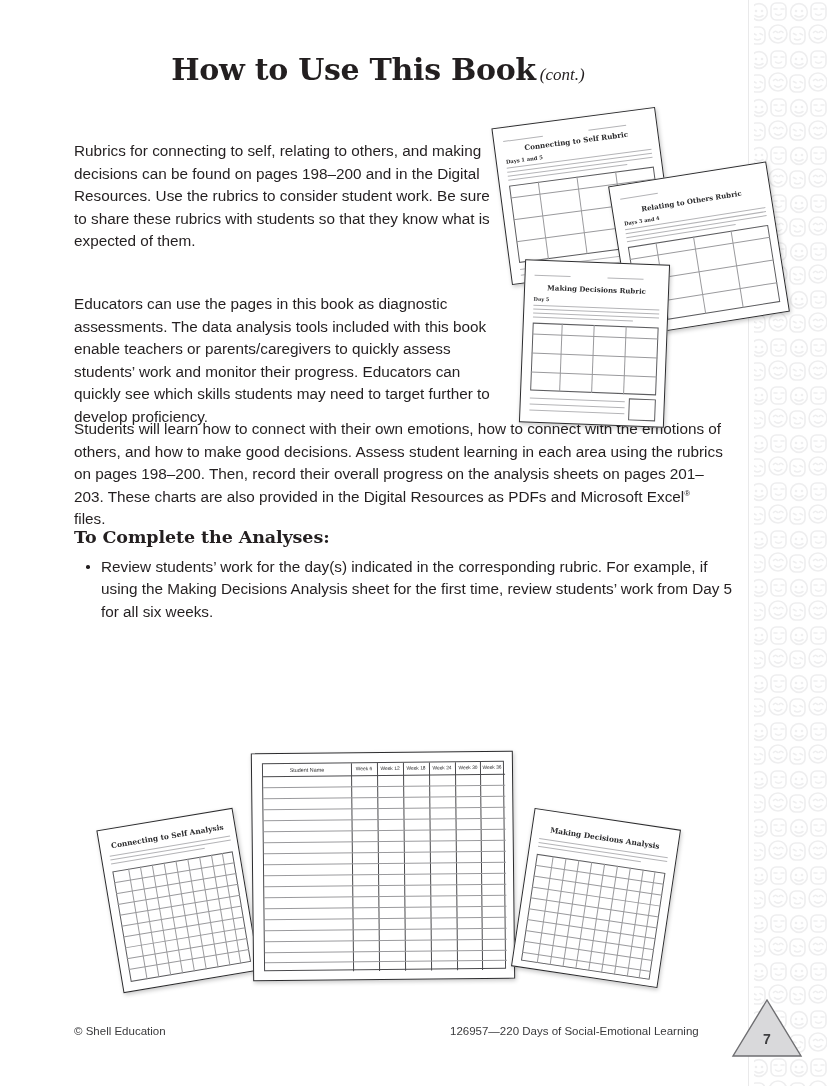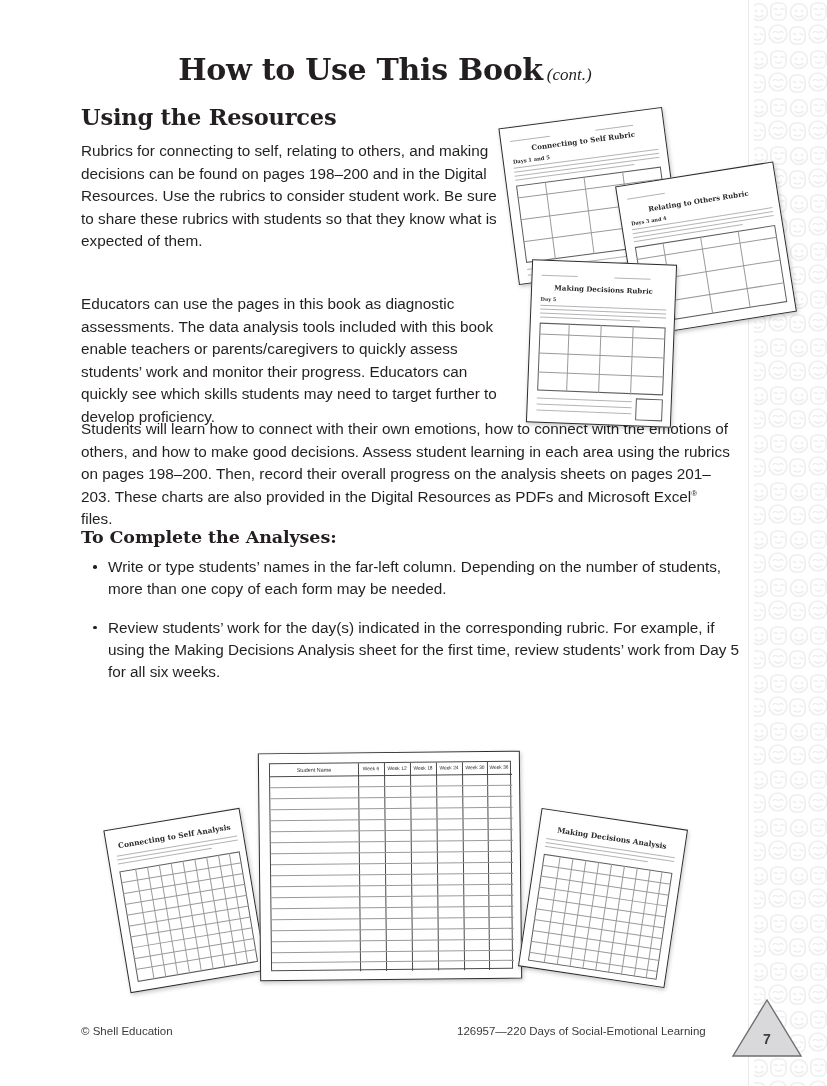--- a/index.html
+++ b/index.html
@@ -35,21 +35,21 @@
     top: 0;
     left: 748px;
     width: 1px;
     height: 1086px;
     background: #e9e9ea;
   }
 
   
   #content {
     position: absolute;
-    left: 11px;
+    left: 4px;
     top: 0;
     width: 748px;
     height: 900px;
     padding-left: 28px;
   }
 
   .page-title {
     position: absolute;
     left: 0;
     top: 52px;
@@ -264,31 +264,29 @@
     </svg>
   </div>
   <div id="page-edge-line"></div>
 
   <div id="content">
 
     <div class="page-title">
       <span>How to Use This Book</span><span class="cont">(cont.)</span>
     </div>
 
-    <h2 class="section-head" style="left:70px; top:104px;">Using the Resources</h2>
     <p class="body" style="left:70px; top:140px; width:418px;">Rubrics for connecting to self, relating to others, and making decisions can be found on pages 198–200 and in the Digital Resources.  Use the rubrics to consider student work.  Be sure to share these rubrics with students so that they know what is expected of them.</p>
 
     <p class="body" style="left:70px; top:293px; width:432px;">Educators can use the pages in this book as diagnostic assessments.  The data analysis tools included with this book enable teachers or parents/caregivers to quickly assess students’ work and monitor their progress.  Educators can quickly see which skills students may need to target further to develop proficiency.</p>
 
     <p class="body" style="left:70px; top:418px; width:650px;"><span>Students will learn how to connect with their own emotions, how to connect with the emotions of others, and how to make good decisions.  Assess student learning in each area using the rubrics on pages 198–200.  Then, record their overall progress on the analysis sheets on pages 201–203.  These charts are also provided in the Digital Resources as PDFs and Microsoft Excel</span><sup>®</sup><span> files.</span></p>
 
     <h3 class="section-head-sm" style="left:70px; top:527px;">To Complete the Analyses:</h3>
 
     <ul class="bullets" style="left:78px; top:556px; width:652px;">
-      <li><span>Write or type students’ names in the far-left column.  Depending on the number of students, more than one copy of each form may be needed.</span></li>
       <li><span>Review students’ work for the day(s) indicated in the corresponding rubric.  For example, if using the Making Decisions Analysis sheet for the first time, review students’ work from Day 5 for all six weeks.</span></li>
     </ul>
 
     <div class="sheet" id="rubric-self">
       <div class="fakeline" style="left:9px; top:13px; width:40px;"></div>
       <div class="fakeline" style="left:95px; top:13px; width:38px;"></div>
       <div class="sh-title" style="top:18px; font-size:7.2px;">Connecting to Self Rubric</div>
       <div class="sh-title" style="top:31px; font-size:5.2px; text-align:left; left:9px;">Days 1 and 5</div>
       <div class="fakeline" style="left:9px; top:40px; width:146px;"></div>
       <div class="fakeline" style="left:9px; top:44px; width:146px;"></div>

